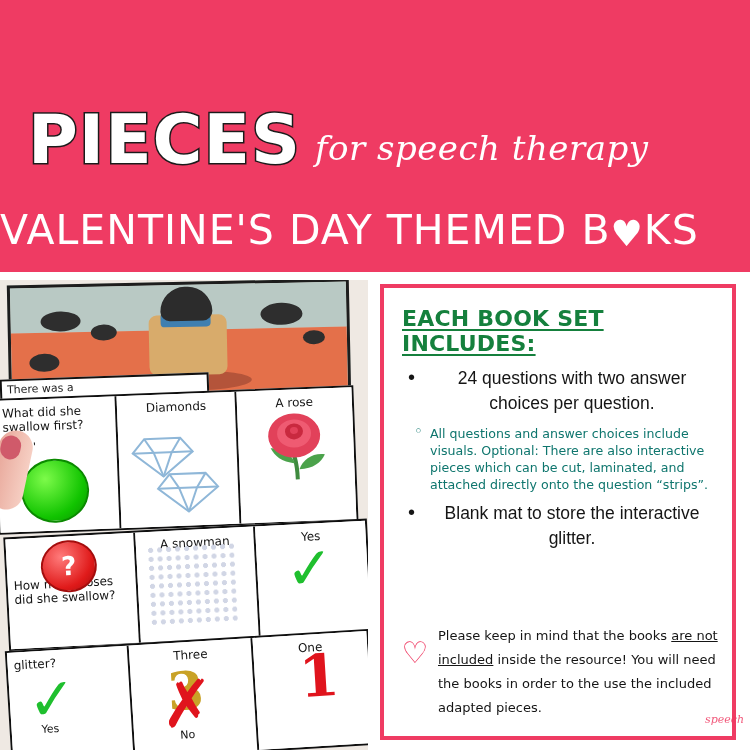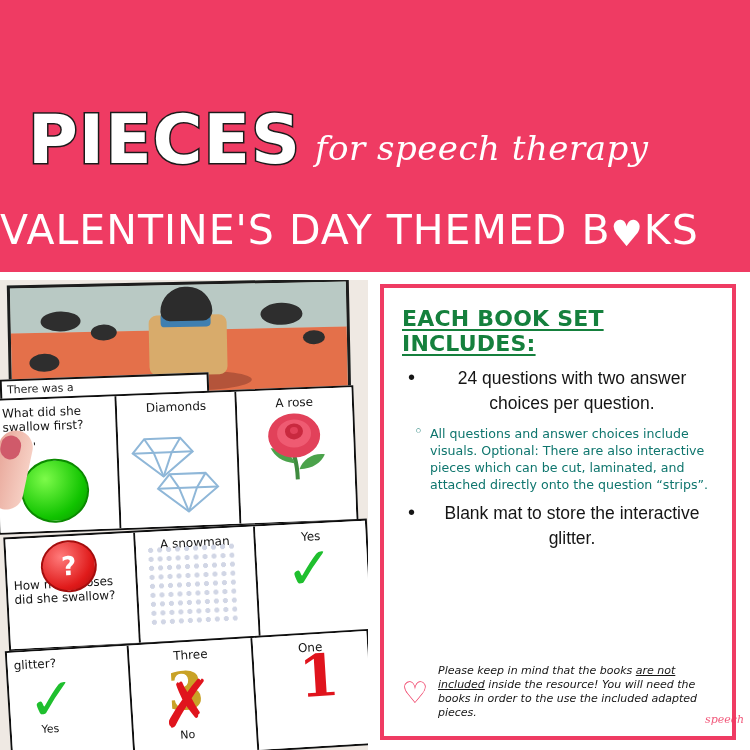--- a/index.html
+++ b/index.html
@@ -425,24 +425,23 @@
     margin-right: 6px;
     color: #ef3b63;
     font-size: 30px;
     line-height: 30px;
     text-align: center;
     margin-top: 14px;
   }
   .footnote {
     flex: 1 1 auto;
     font-family: "DejaVu Sans", sans-serif;
-    font-size: 11px;
-    line-height: 14px;
+    font-size: 13px;
+    line-height: 24px;
     color: #151515;
-    font-style: italic;
   }
   .footnote u { text-decoration: underline; }
 
   .logo {
     position: absolute;
     right: 6px;
     bottom: 4px;
     width: 84px;
     height: 40px;
     font-family: "DejaVu Serif", serif;

